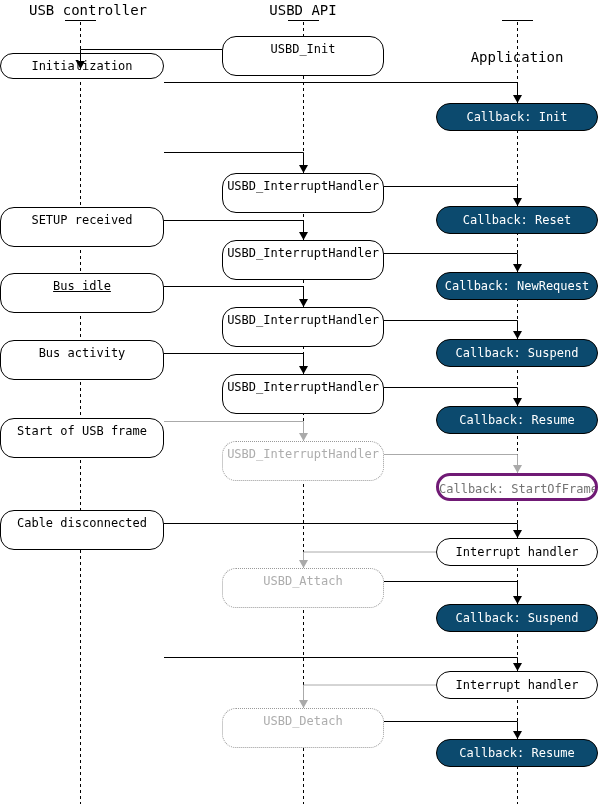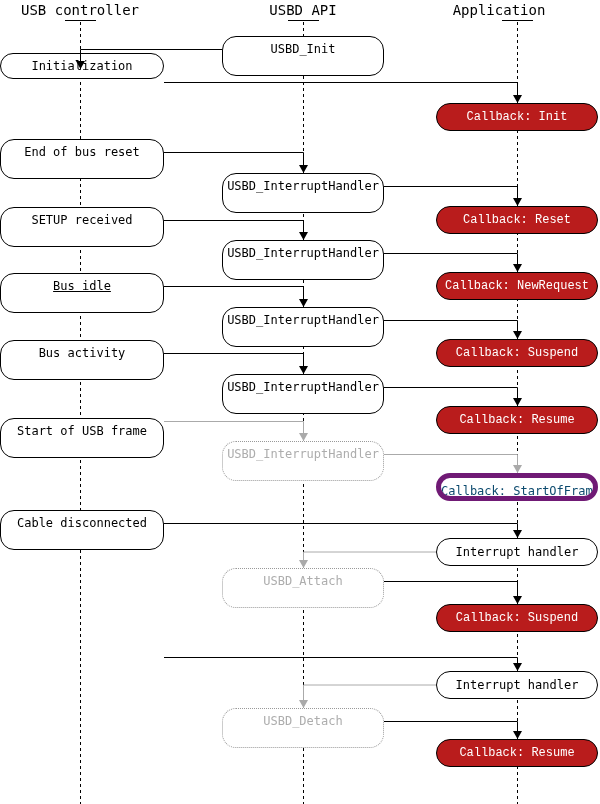--- a/index.html
+++ b/index.html
@@ -52,62 +52,60 @@
     z-index: 2;
   }
   .h26 { height: 26px; line-height: 24px; }
   .h27 { height: 40px; line-height: 25px; }
   .h28 { height: 28px; line-height: 26px; }
   .w-left   { left: 0;     width: 164px; }
   .w-center { left: 222px; width: 162px; }
   .w-right  { left: 436px; width: 162px; }
 
   .callback {
-    background: #b91c1c;
+    background: #0c4a6e;
     border-color: #000;
     color: #fff;
-    font-family: Liberation Mono, monospace;
   }
   .ghost-dotted {
     border: 1px dotted #999;
     color: #adadad;
     background: #fff;
   }
   .ghost-solid {
-    border: 5px solid #701a75;
-    color: #0c4a6e;
+    border: 3px solid #701a75;
+    color: #737373;
     background: #fff;
   }
 
   .lifeline { stroke: #000; stroke-width: 1; stroke-dasharray: 3,3; }
   .conn  { fill: none; stroke: #000; stroke-width: 1; }
   .conn-g { fill: none; stroke: #aaa; stroke-width: 1; }
   .ah   { fill: #000; stroke: none; }
   .ah-g { fill: #aaa; stroke: none; }
 </style>
 </head>
 <body>
 
 <div id="stage">
 
   <svg id="lifelines-layer" class="layer" width="600" height="804">
     <line class="lifeline" x1="80.5" y1="22" x2="80.5" y2="804"></line>
     <line class="lifeline" x1="303.5" y1="22" x2="303.5" y2="804"></line>
     <line class="lifeline" x1="517.5" y1="22" x2="517.5" y2="804"></line>
   </svg>
 
-  <div class="col-header" style="left:0px;">USB controller</div>
+  <div class="col-header" style="left:8px;">USB controller</div>
   <div class="col-header" style="left:223px;">USBD API</div>
-  <div class="col-header" style="left:419px;">Application</div>
+  <div class="col-header" style="left:437px;margin-top:47px;">Application</div>
   <div class="head-tick" style="left:65px;"></div>
   <div class="head-tick" style="left:288px;"></div>
   <div class="head-tick" style="left:502px;"></div>
 
   <div class="node w-left h26" style="top:53px;">Initialization</div>
-  <div class="node w-left h27" style="top:139px;">End of bus reset</div>
   <div class="node w-left h27" style="top:207px;">SETUP received</div>
   <div class="node w-left h27" style="top:273px;text-decoration:underline;">Bus idle</div>
   <div class="node w-left h27" style="top:340px;">Bus activity</div>
   <div class="node w-left h27" style="top:418px;">Start of USB frame</div>
   <div class="node w-left h27" style="top:510px;">Cable disconnected</div>
 
   <div class="node w-center h27" style="top:36px;">USBD_Init</div>
   <div class="node w-center h27" style="top:173px;">USBD_InterruptHandler</div>
   <div class="node w-center h27" style="top:240px;">USBD_InterruptHandler</div>
   <div class="node w-center h27" style="top:307px;">USBD_InterruptHandler</div>

